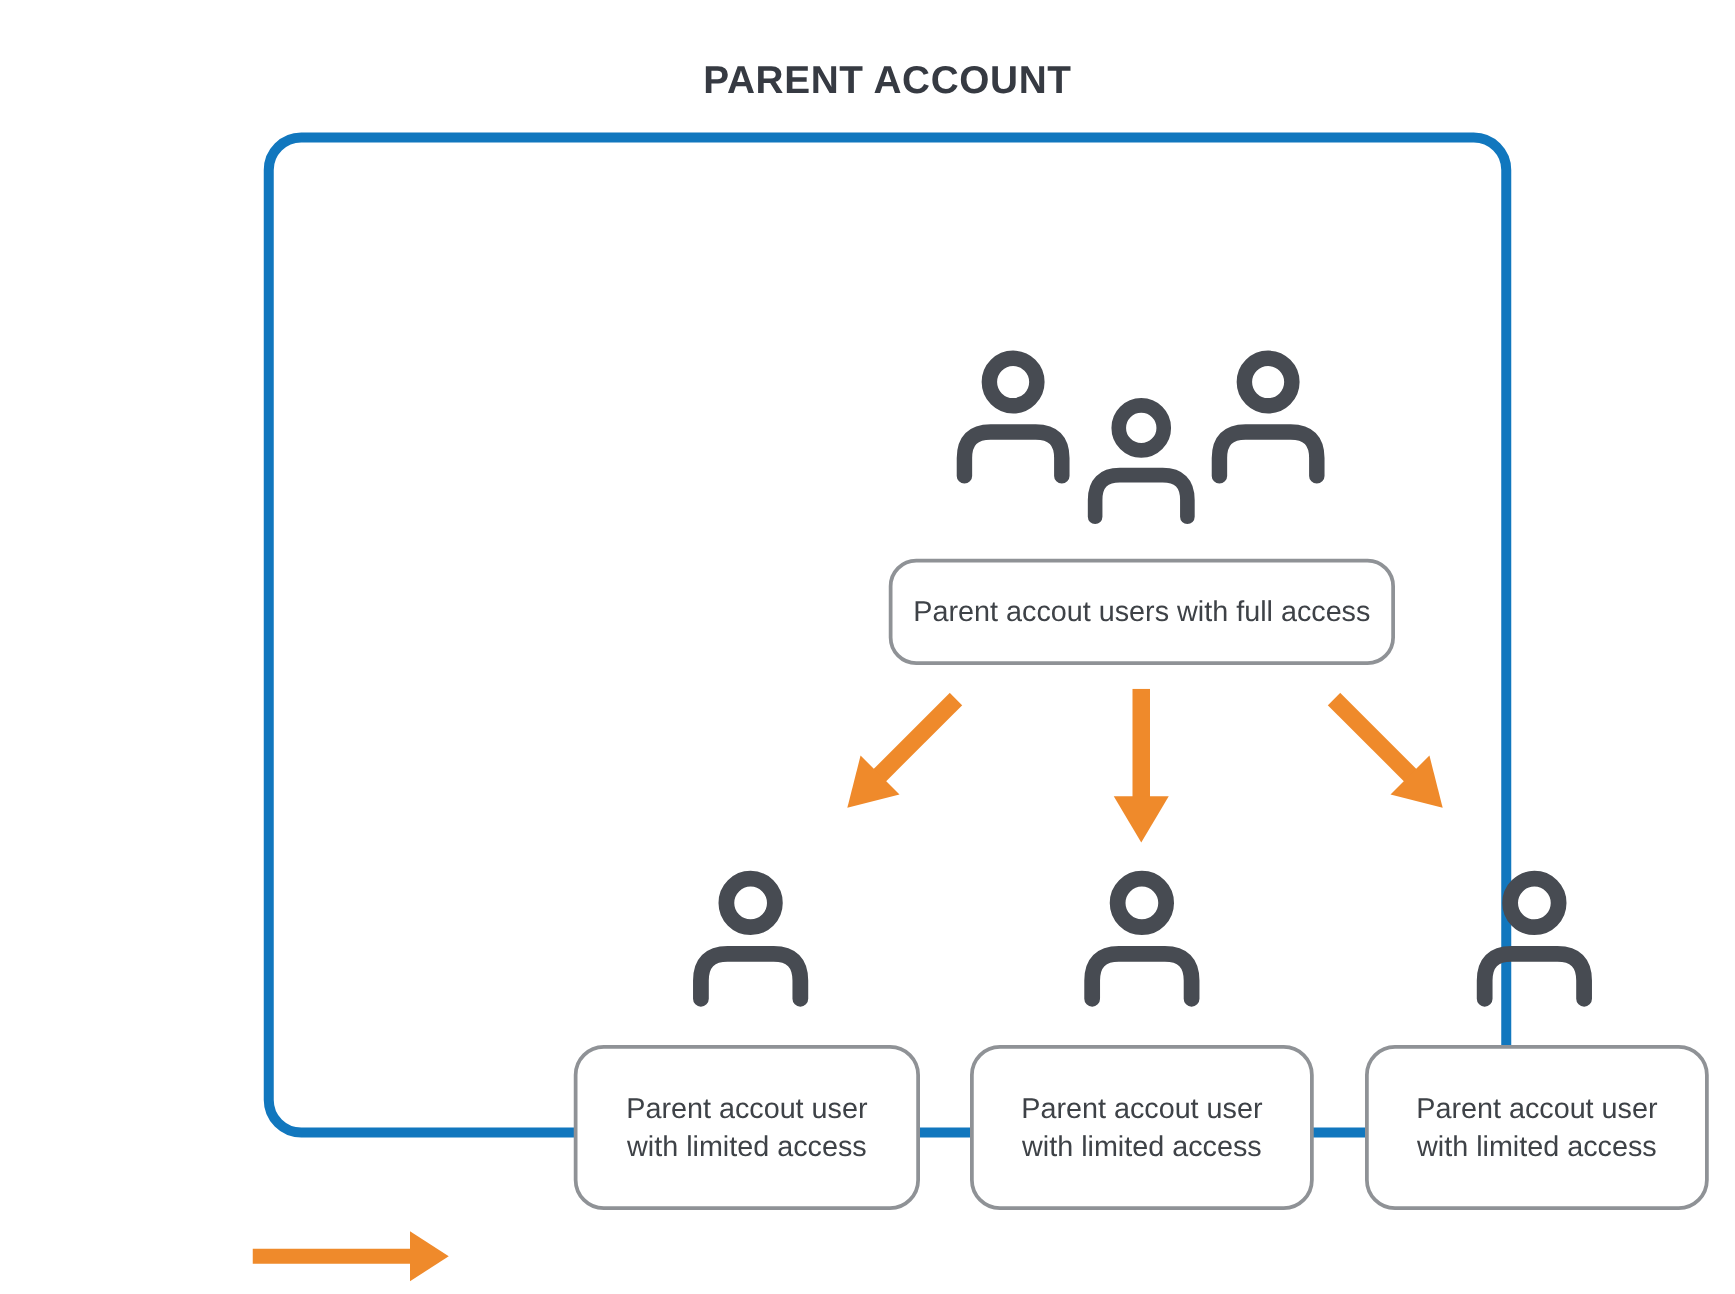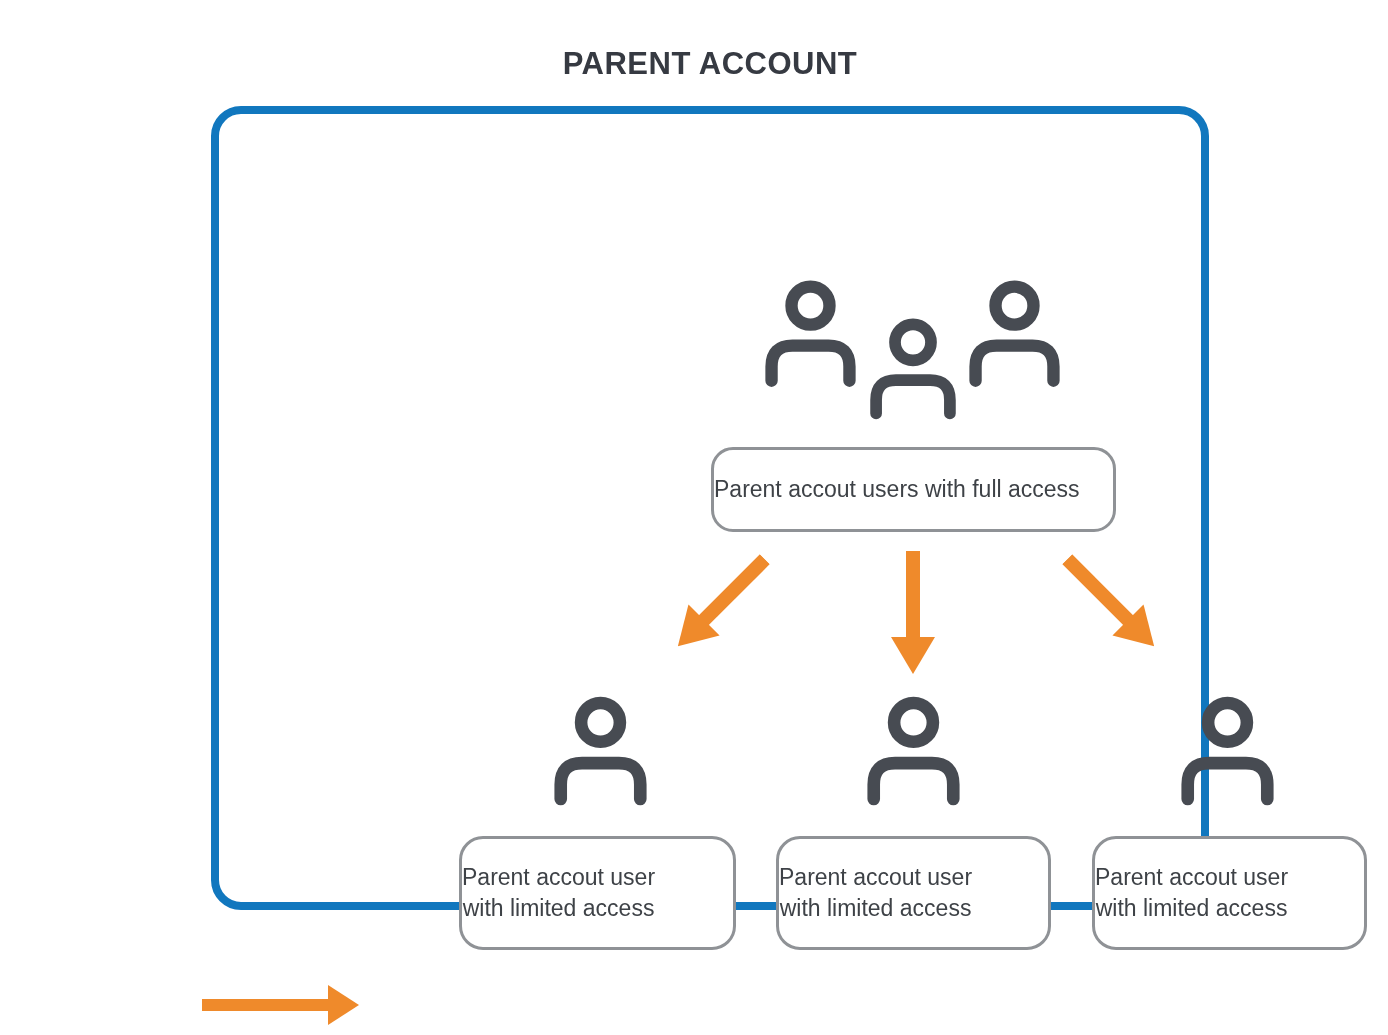--- a/index.html
+++ b/index.html
@@ -24,26 +24,26 @@
     letter-spacing:0.5px;color:var(--title-color);
   }
 
   .outer-box{
     position:absolute;left:195px;top:90px;width:998px;height:804px;
     border:8px solid var(--accent-blue);border-radius:30px;background:#ffffff;
   }
 
   .group-icon{position:absolute;left:544px;top:163px;width:300px;height:152px;}
   .label-box{
-    position:absolute;display:flex;align-items:center;
+    position:absolute;display:flex;align-items:center;justify-content:center;
     border:3px solid var(--box-border-gray);border-radius:22px;background:#ffffff;
     color:var(--text-dark);font-size:23px;text-align:center;
   }
   .full-box{left:492px;top:333px;width:405px;height:85px;}
-  .member-box{top:722px;height:114px;border-radius:24px;line-height:31px;}
+  .member-box{top:722px;height:132px;border-radius:24px;line-height:31px;}
   .member-box.m0{left:240px;width:277px;}
   .member-box.m1{left:557px;width:275px;}
   .member-box.m2{left:873px;width:275px;}
 
   .arrow{position:absolute;width:46px;height:124px;}
   .arrow.mid{left:671px;top:437px;}
   .arrow.left{left:479px;top:427px;transform:rotate(45deg);}
   .arrow.right{left:869px;top:427px;transform:rotate(-45deg);}
 
   .person-icon{position:absolute;width:97px;height:110px;top:582px;}

